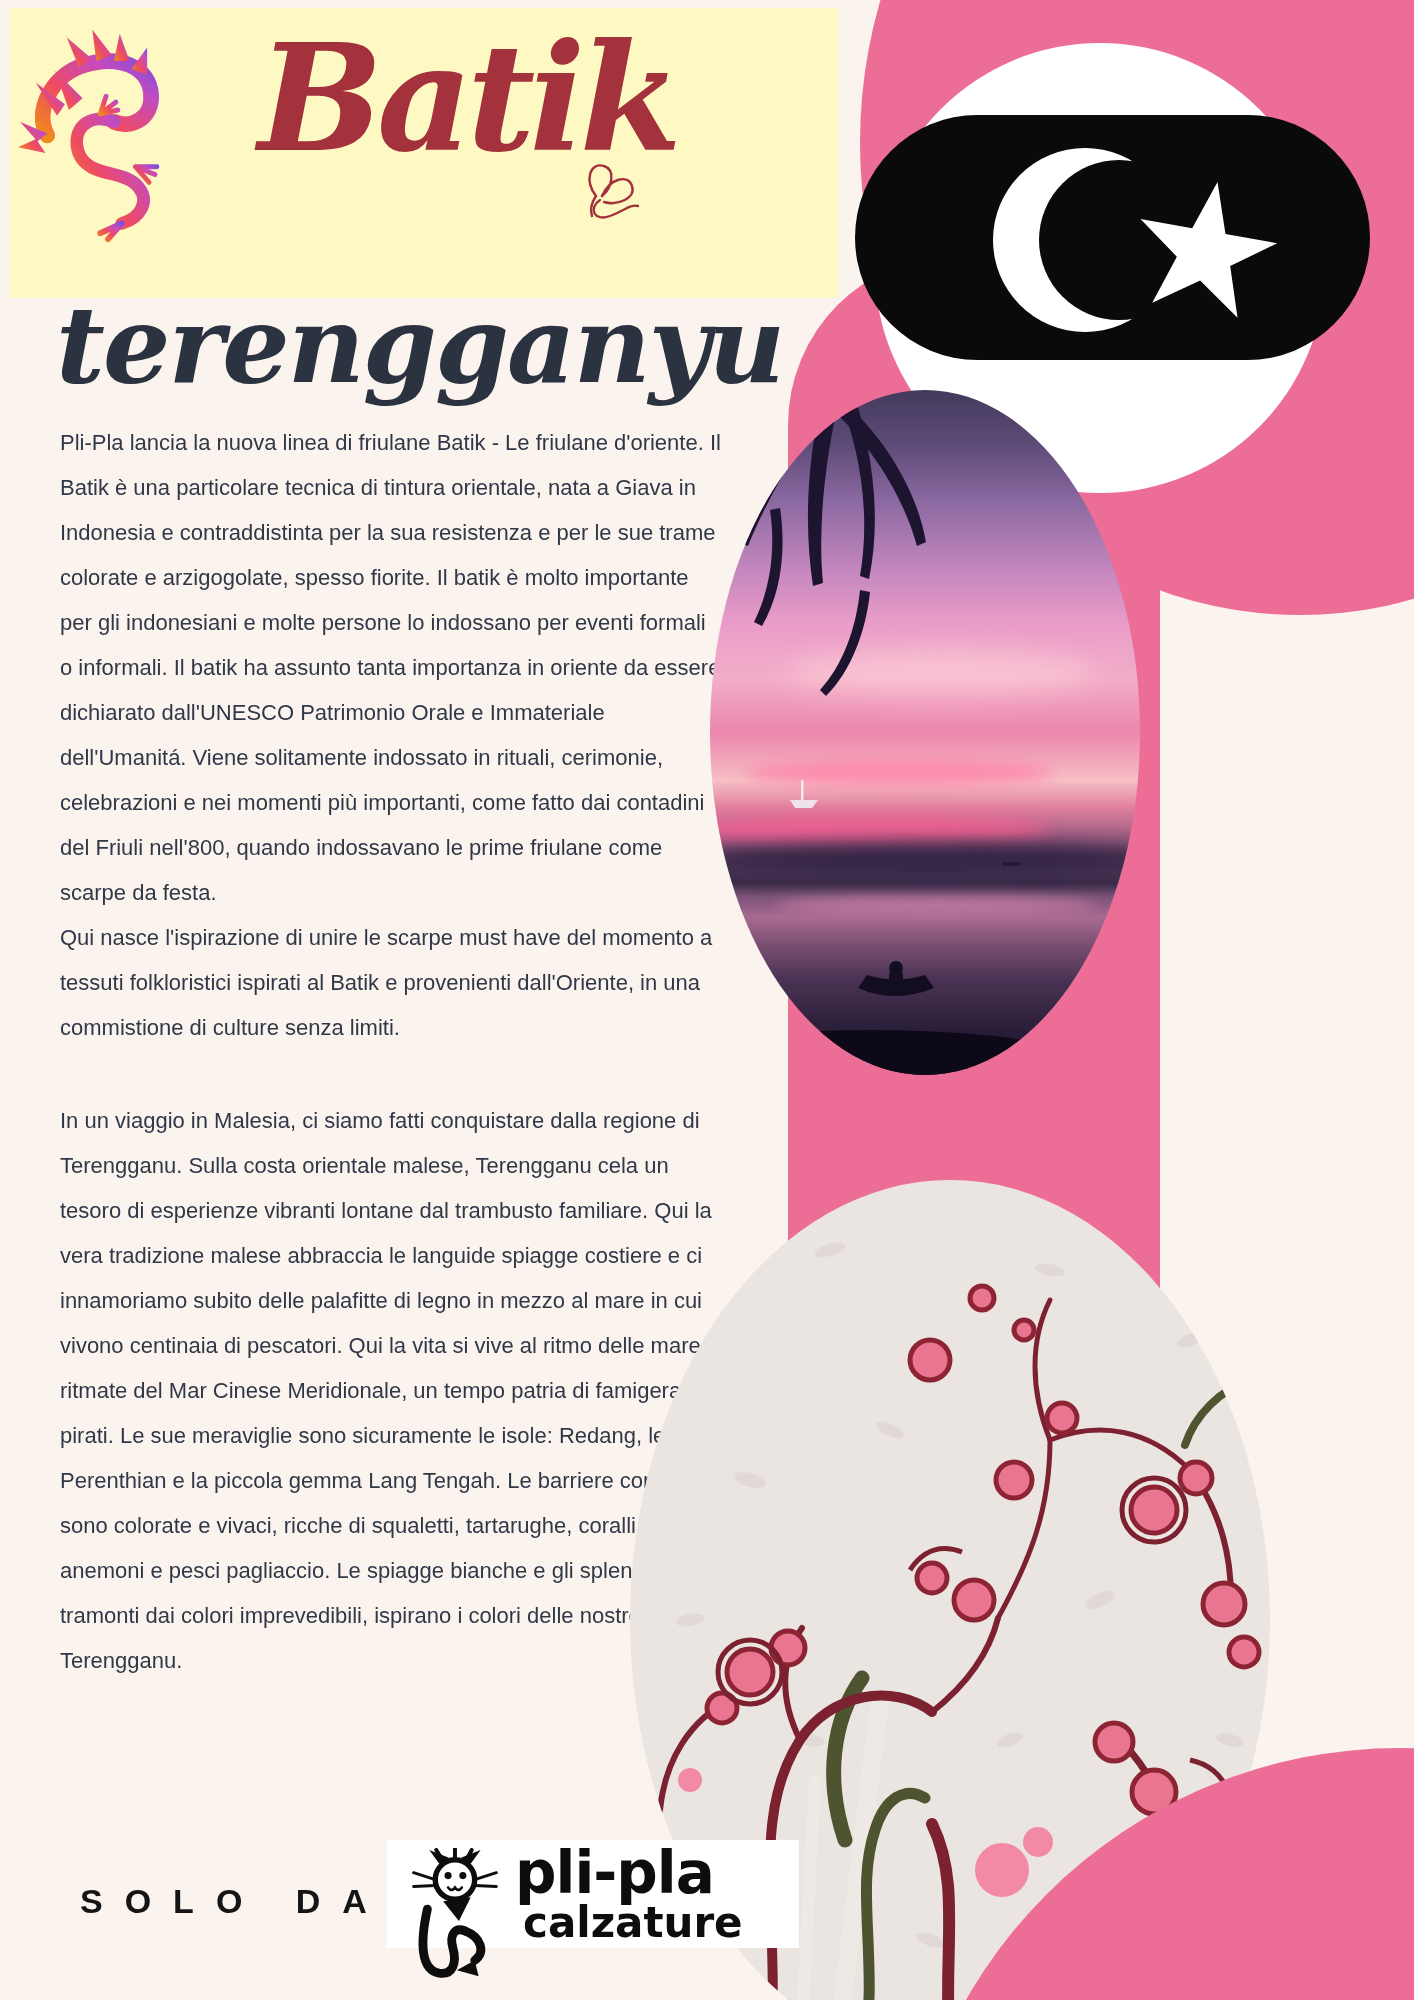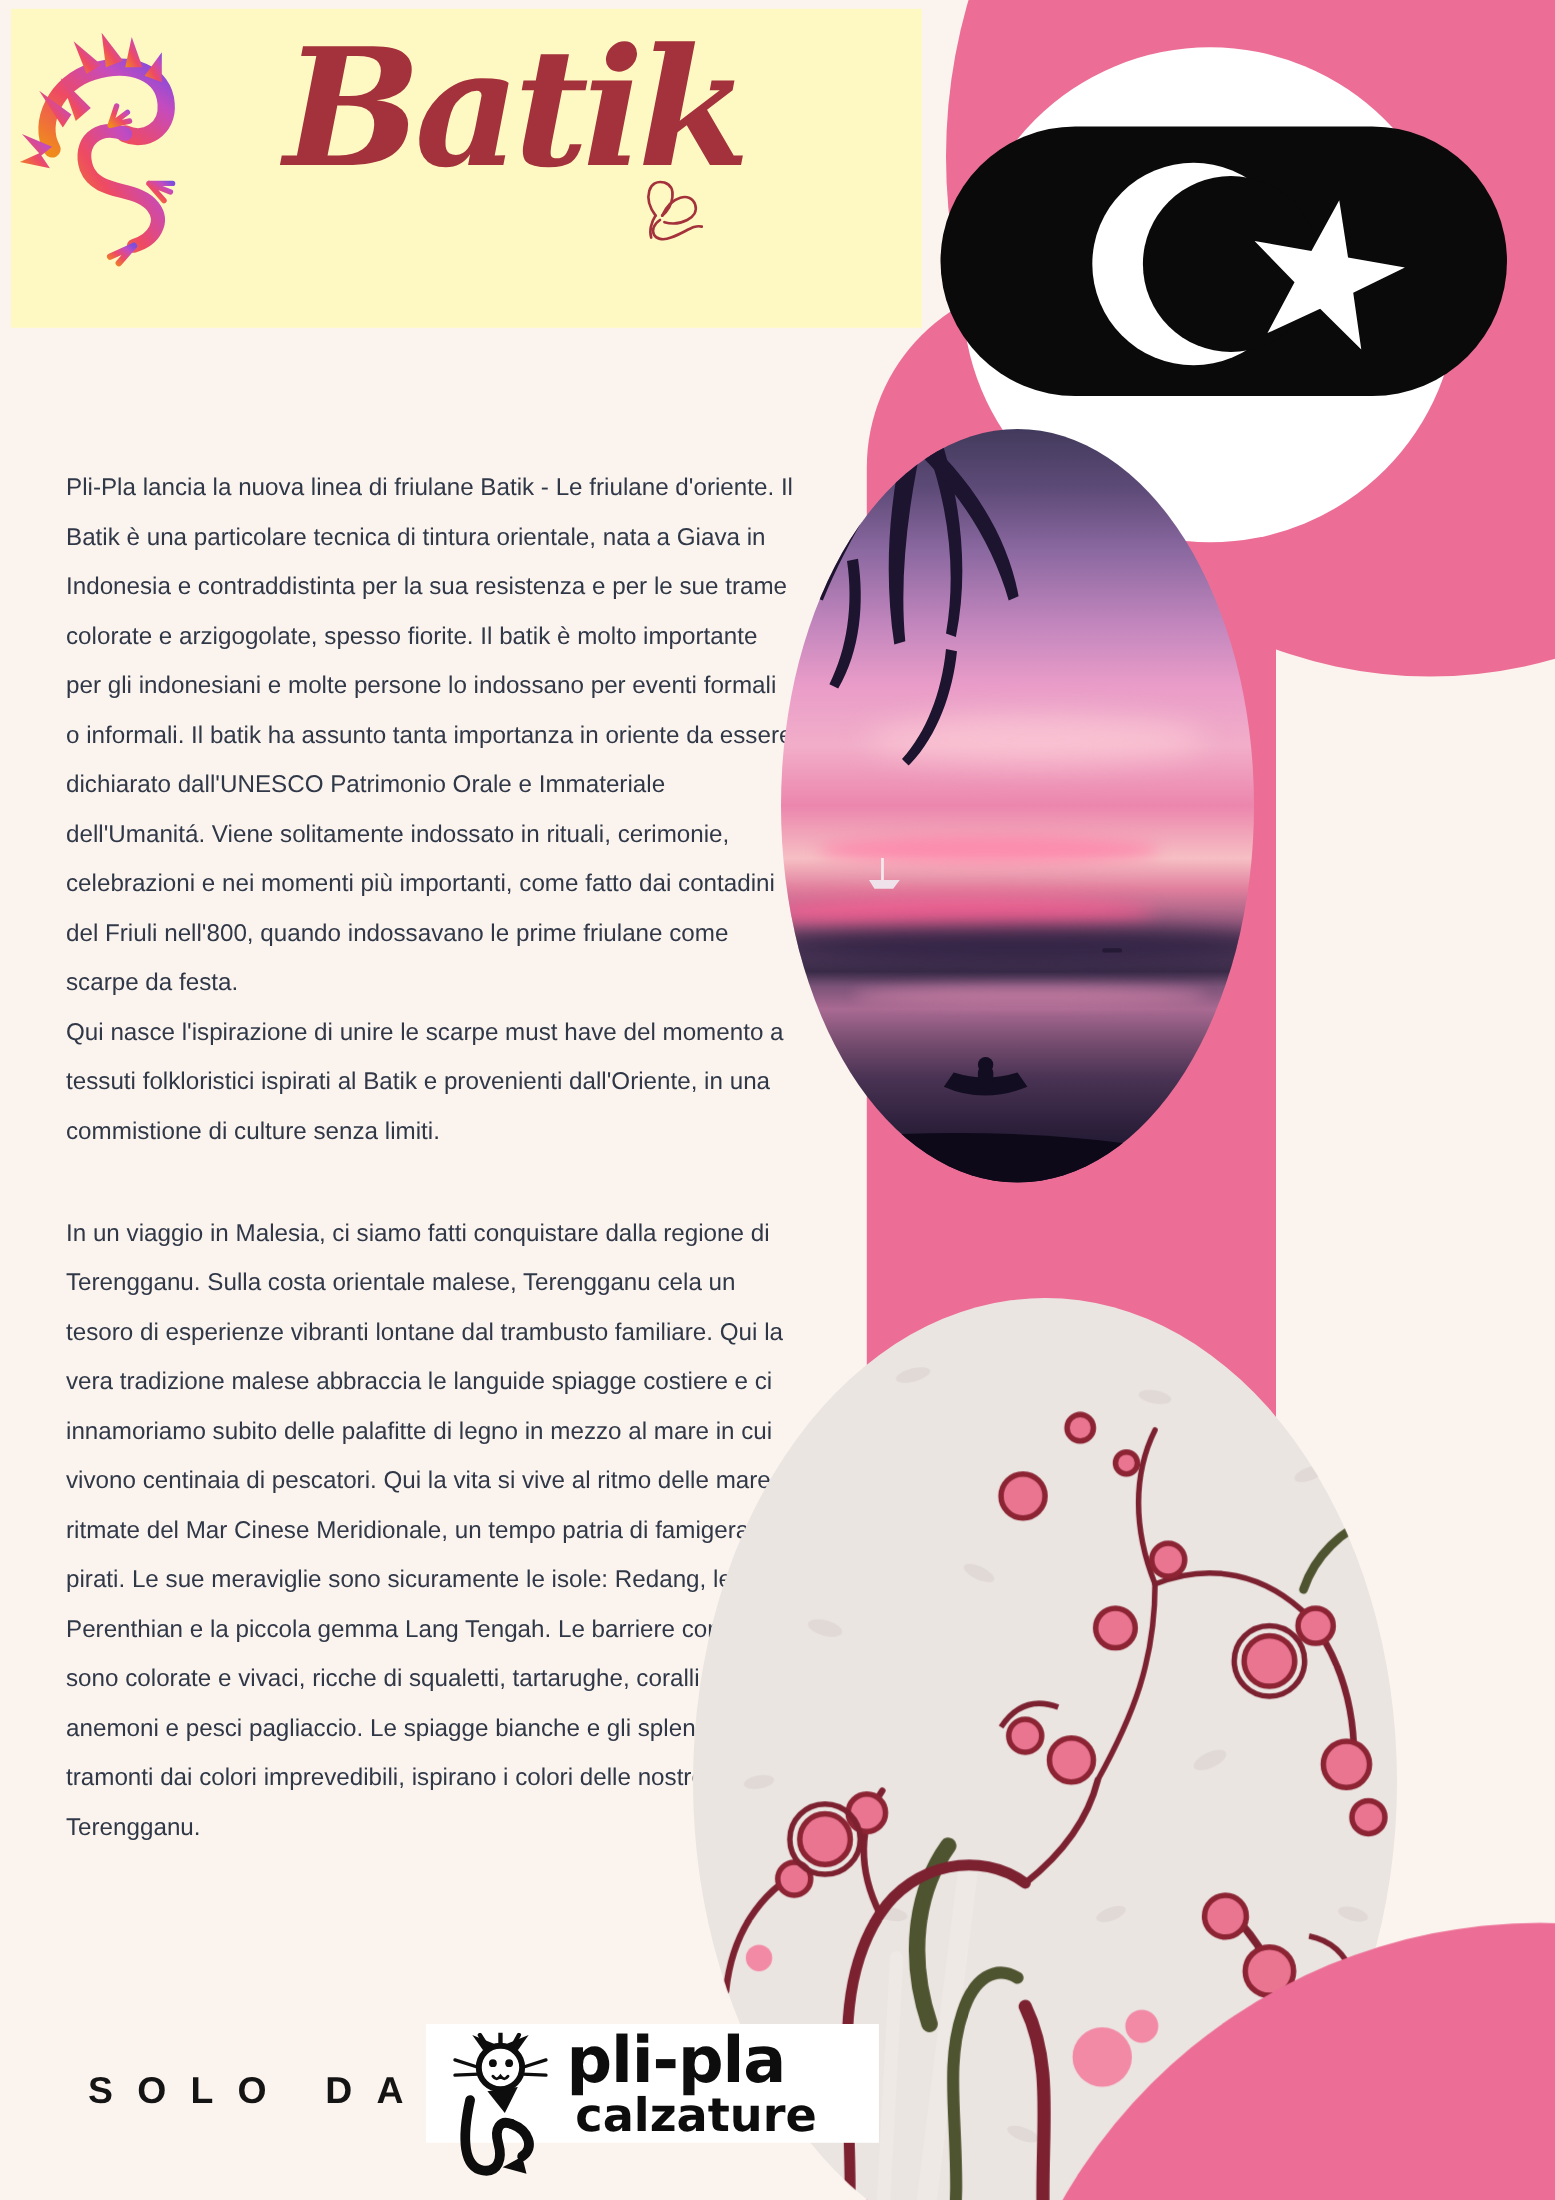--- a/index.html
+++ b/index.html
@@ -154,20 +154,21 @@
       <g>
         <circle cx="230" cy="125" r="92" fill="#ffffff"></circle>
         <circle cx="264" cy="125" r="80" fill="#0a0a0a"></circle>
       </g>
       <g transform="translate(350,138) rotate(10)">
         <path fill="#ffffff" d="M0,-72 L16.9,-22.2 L69.4,-22.2 L27.1,8.5 L43.3,58.2 L0,28 L-43.3,58.2 L-27.1,8.5 L-69.4,-22.2 L-16.9,-22.2 Z"></path>
       </g>
     </svg>
   </div>
 
+  <div class="title-script">terengganyu</div>
 
   <div class="article">
     <p>Pli-Pla lancia la nuova linea di friulane Batik - Le friulane d'oriente. Il Batik è una particolare tecnica di tintura orientale, nata a Giava in Indonesia e contraddistinta per la sua resistenza e per le sue trame colorate e arzigogolate, spesso fiorite. Il batik è molto importante per gli indonesiani e molte persone lo indossano per eventi formali o informali. Il batik ha assunto tanta importanza in oriente da essere dichiarato dall'UNESCO Patrimonio Orale e Immateriale dell'Umanitá. Viene solitamente indossato in rituali, cerimonie, celebrazioni e nei momenti più importanti, come fatto dai contadini del Friuli nell'800, quando indossavano le prime friulane come scarpe da festa.
 Qui nasce l'ispirazione di unire le scarpe must have del momento a tessuti folkloristici ispirati al Batik e provenienti dall'Oriente, in una commistione di culture senza limiti.</p>
     <p>In un viaggio in Malesia, ci siamo fatti conquistare dalla regione di Terengganu. Sulla costa orientale malese, Terengganu cela un tesoro di esperienze vibranti lontane dal trambusto familiare. Qui la vera tradizione malese abbraccia le languide spiagge costiere e ci innamoriamo subito delle palafitte di legno in mezzo al mare in cui vivono centinaia di pescatori. Qui la vita si vive al ritmo delle maree ritmate del Mar Cinese Meridionale, un tempo patria di famigerati pirati. Le sue meraviglie sono sicuramente le isole: Redang, le Perenthian e la piccola gemma Lang Tengah. Le barriere coralline sono colorate e vivaci, ricche di squaletti, tartarughe, coralli, anemoni e pesci pagliaccio. Le spiagge bianche e gli splendidi tramonti dai colori imprevedibili, ispirano i colori delle nostre friulane Terengganu.</p>
   </div>
 
   <div class="sunset-oval">
     <div class="cloud c3"></div>
     <div class="cloud c1"></div>

